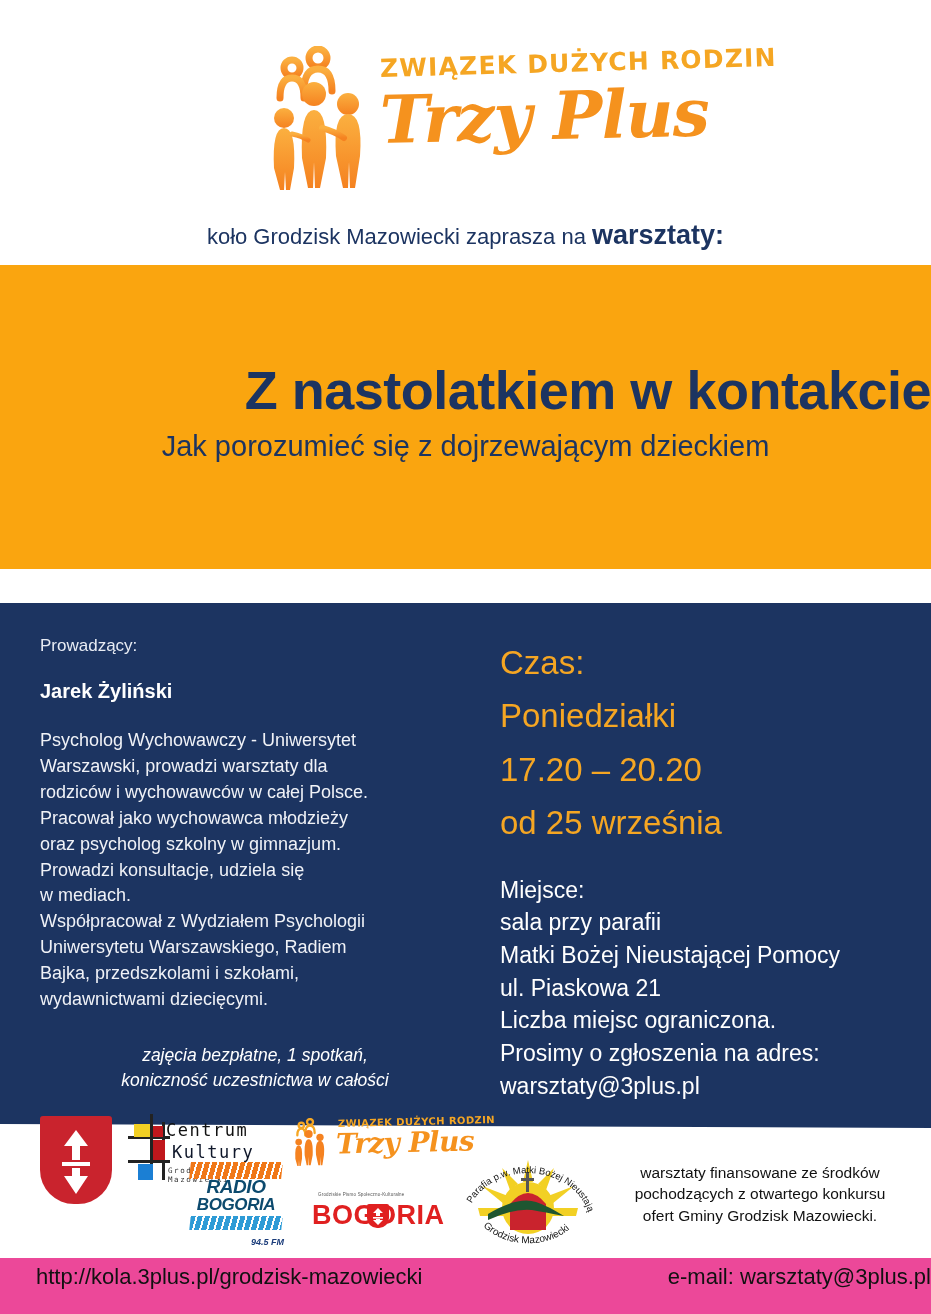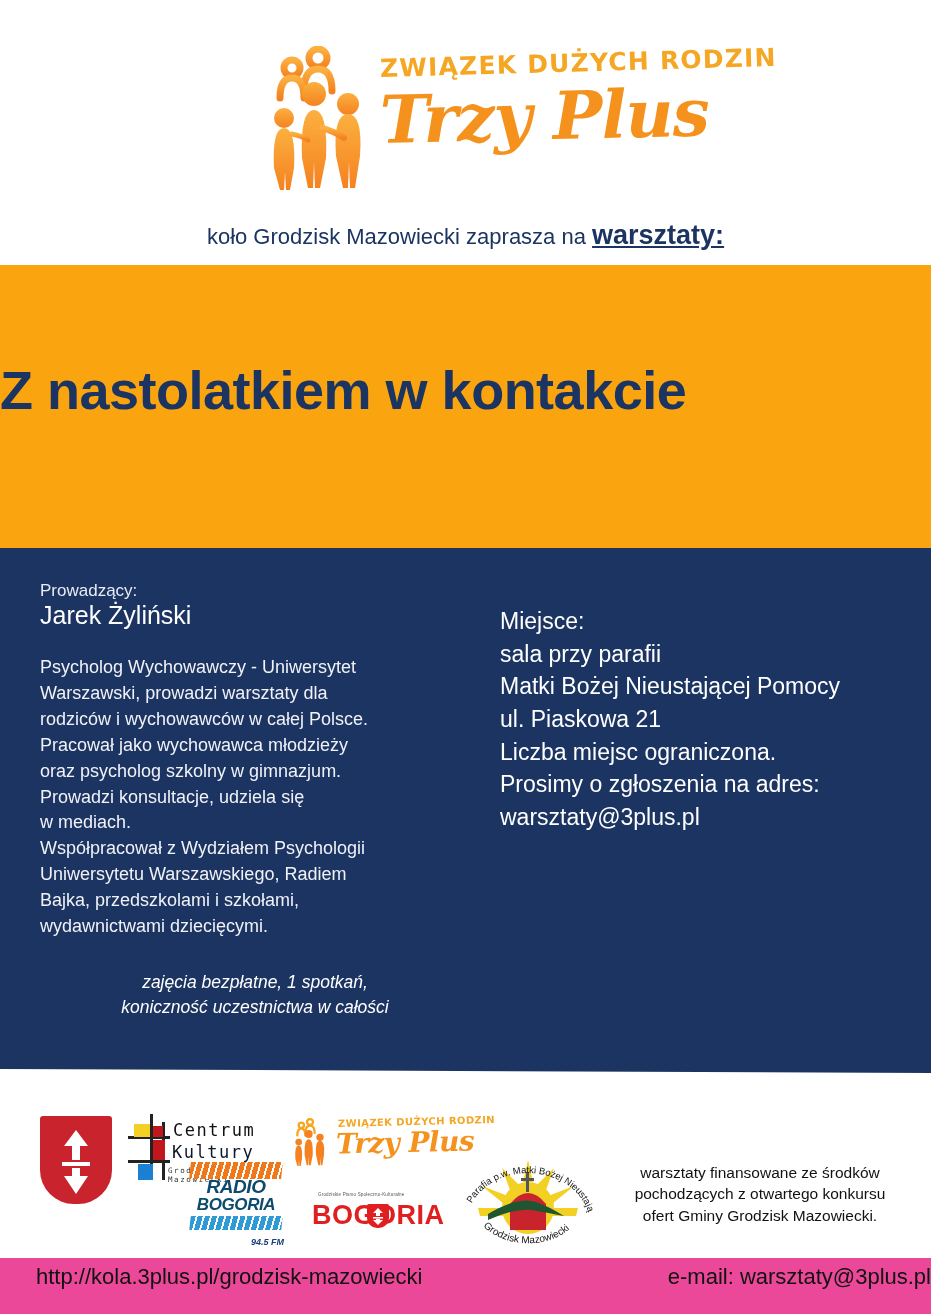--- a/index.html
+++ b/index.html
@@ -70,55 +70,54 @@
     width: 931px;
     text-align: center;
     font-size: 22px;
     color: #1C3461;
     white-space: nowrap;
   }
   .invite-line .bold {
     font-weight: bold;
     font-size: 27px;
     letter-spacing: 0px;
-    text-decoration: underline;
   }
 
   
   .band-orange {
     position: absolute;
     left: 0; top: 265px;
     width: 931px; height: 304px;
     background: #FAA50F;
   }
   .main-title {
     position: absolute;
     left: 0; top: 94px;
     width: 931px;
-    text-align: left;
+    text-align: right;
     font-size: 54px;
     font-weight: bold;
     color: #1C3461;
     letter-spacing: -0.5px;
     white-space: nowrap;
   }
   .main-subtitle {
     position: absolute;
     left: 0; top: 165px;
     width: 931px;
     text-align: center;
     font-size: 29px;
     color: #1C3461;
     white-space: nowrap;
   }
 
   
   .band-navy {
     position: absolute;
-    left: 0; top: 548px;
+    left: 0; top: 603px;
     width: 931px; height: 575px;
     background: #1C3461;
     clip-path: polygon(0 0, 931px 0, 931px 525px, 0 521px);
   }
   .navy-inner {
     position: absolute;
     left: 0; top: 0;
     width: 931px; height: 575px;
   }
 
@@ -126,22 +125,23 @@
     position: absolute;
     left: 40px; top: 33px;
     width: 430px;
     color: #ffffff;
   }
   .lead-label {
     font-size: 17px;
     color: #e8ecf4;
   }
   .lead-name {
-    font-size: 25px;
-    font-weight: normal;
+    margin-top: 24px;
+    font-size: 20px;
+    font-weight: bold;
     color: #ffffff;
   }
   .bio {
     margin-top: 25px;
     font-size: 18px;
     line-height: 1.44;
     color: #f0f2f7;
     white-space: pre-line;
   }
   .note-italic {
@@ -198,21 +198,20 @@
     left: 128px; top: 14px;
     width: 132px; height: 80px;
   }
   .ck-word1 {
     position: absolute;
     left: 38px; top: 6px;
     font-family: "DejaVu Sans Mono", monospace;
     font-size: 17px;
     letter-spacing: 1.5px;
     color: #111;
-    padding-left: 7px;
   }
   .ck-word2 {
     position: absolute;
     left: 44px; top: 28px;
     font-family: "DejaVu Sans Mono", monospace;
     font-size: 17px;
     letter-spacing: 1.5px;
     color: #0f172a;
   }
   .ck-word3 {
@@ -414,20 +413,21 @@
       </div>
     </div>
 
     <div class="invite-line">
       <span>koło Grodzisk Mazowiecki zaprasza na </span><span class="bold">warsztaty:</span>
     </div>
   </div>
 
   <div class="band-orange">
     <div class="main-title">Z nastolatkiem w kontakcie</div>
+    <div class="main-subtitle">Jak porozumieć się z dojrzewającym dzieckiem</div>
   </div>
 
   <div class="band-navy">
     <div class="navy-inner">
 
       <div class="col-left">
         <div class="lead-label">Prowadzący:</div>
         <div class="lead-name">Jarek Żyliński</div>
         <div class="bio">Psycholog Wychowawczy - Uniwersytet
 Warszawski, prowadzi warsztaty dla
@@ -438,20 +438,24 @@
 w mediach.
 Współpracował z Wydziałem Psychologii
 Uniwersytetu Warszawskiego, Radiem
 Bajka, przedszkolami i szkołami,
 wydawnictwami dziecięcymi.</div>
         <div class="note-italic">zajęcia bezpłatne, 1 spotkań,
 koniczność uczestnictwa w całości</div>
       </div>
 
       <div class="col-right">
+        <div class="time-block">Czas:
+Poniedziałki
+17.20 – 20.20
+od 25 września</div>
         <div class="place-block">Miejsce:
 sala przy parafii
 Matki Bożej Nieustającej Pomocy
 ul. Piaskowa 21
 Liczba miejsc ograniczona.
 Prosimy o zgłoszenia na adres:
 warsztaty@3plus.pl</div>
       </div>
 
     </div>

